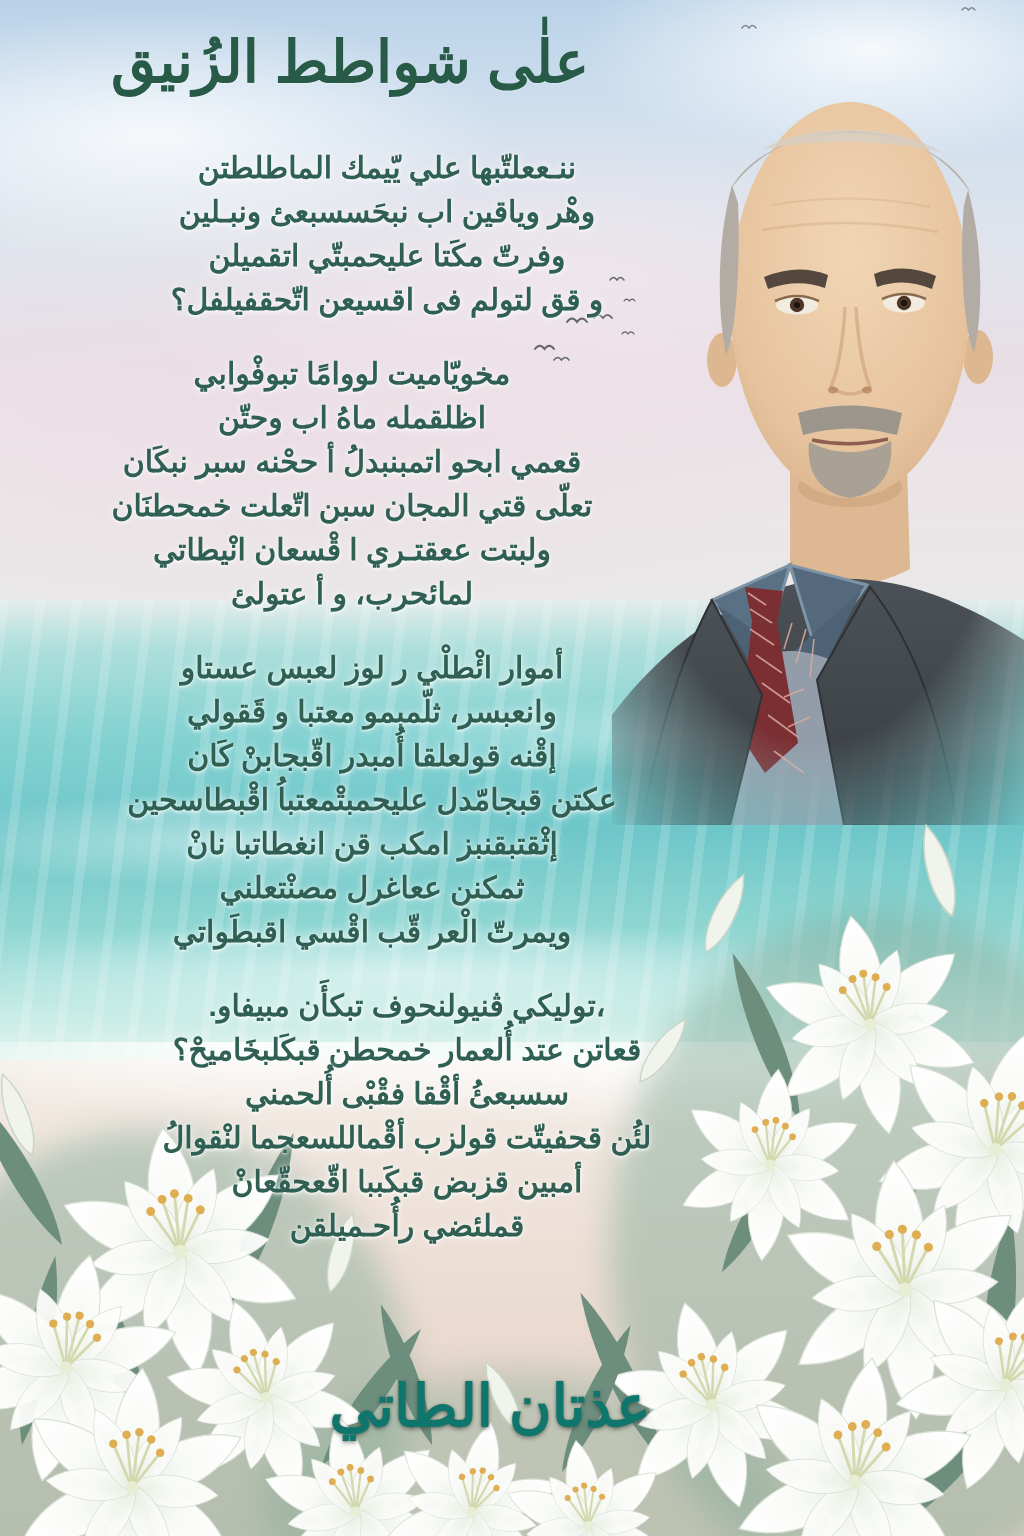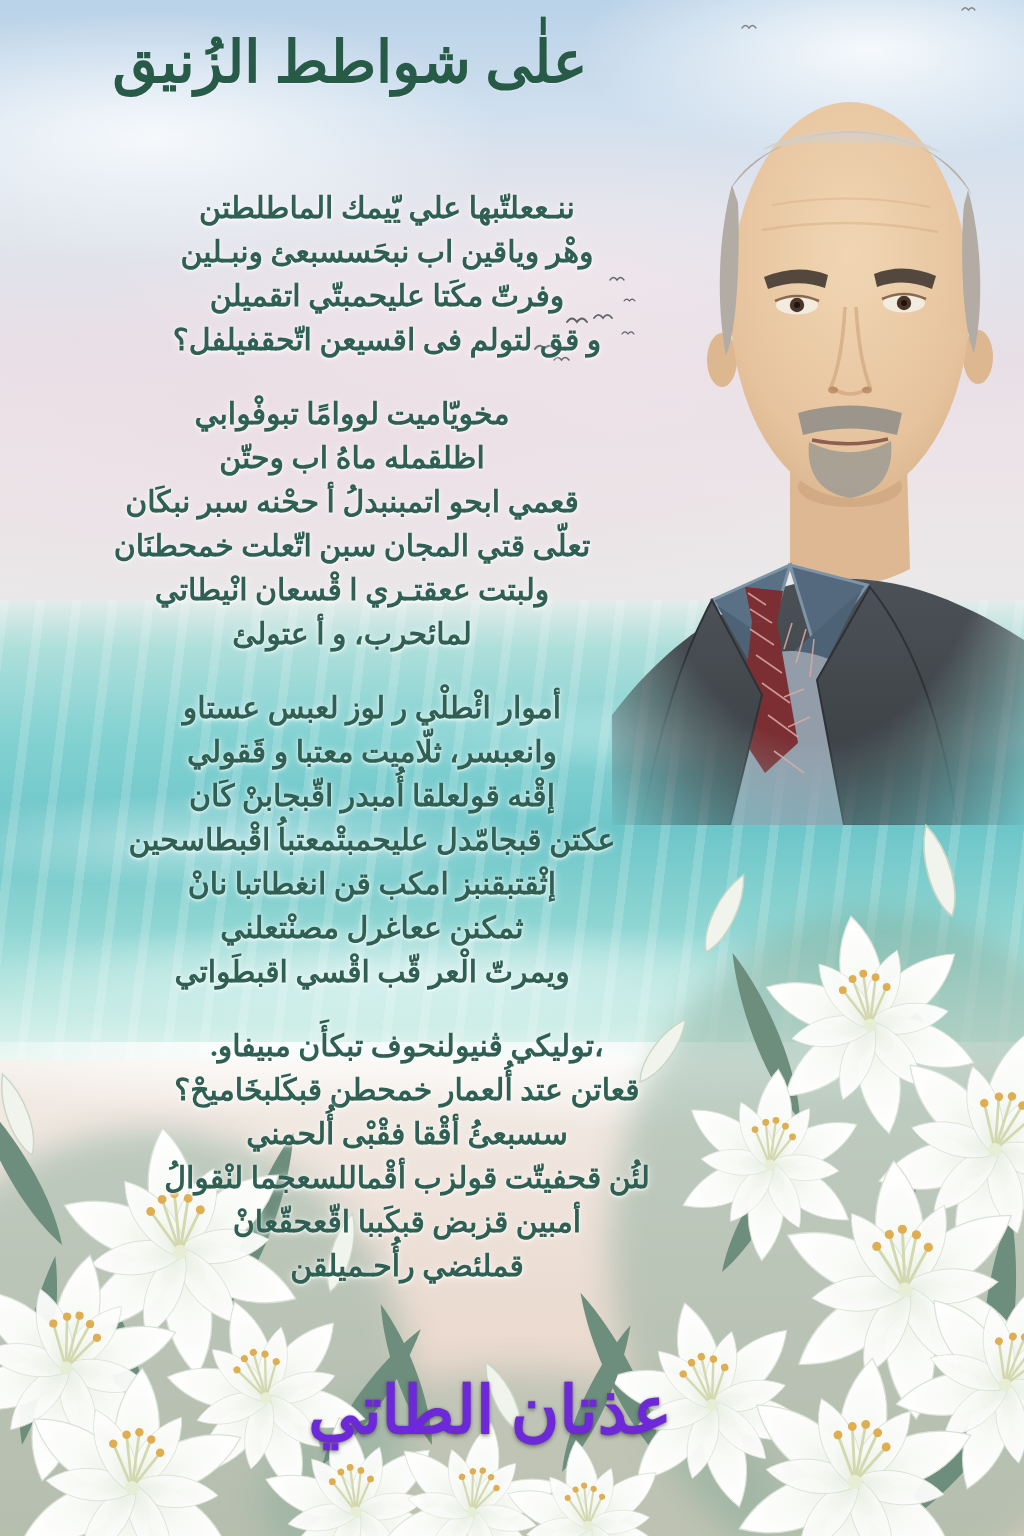--- a/index.html
+++ b/index.html
@@ -1,18 +1,18 @@
 <!DOCTYPE html>
 <html lang="ar"><head>
 <meta charset="utf-8">
 <style>
   html,body{margin:0;padding:0;background:#222;}
   .poster{
     position:relative;width:1024px;height:1536px;overflow:hidden;
-    font-family:Liberation Serif, serif;
+    font-family:Liberation Sans, sans-serif;
     background:#dfe6ec;
   }
   
   .sky{
     position:absolute;left:0;top:0;width:1024px;height:620px;
     background:
       radial-gradient(420px 160px at 85% 8%, rgba(255,255,255,.85), transparent 70%),
       radial-gradient(500px 180px at 15% 22%, rgba(255,255,255,.8), transparent 70%),
       radial-gradient(600px 220px at 55% 45%, rgba(244,231,236,.7), transparent 75%),
       radial-gradient(700px 260px at 30% 70%, rgba(236,222,229,.8), transparent 75%),
@@ -48,32 +48,32 @@
     position:absolute;left:40px;top:28px;width:620px;z-index:6;margin:0;
     direction:rtl;text-align:center;
     font-size:58px;font-weight:bold;color:#275b48;
     text-shadow:0 1px 2px rgba(255,255,255,.35);
   }
   .poem{
     position:absolute;left:28px;top:146px;width:648px;z-index:6;
     direction:rtl;text-align:center;color:#2f6053;
   }
   .stanza{margin:0 0 30px 0;}
-  .stanza.s1{transform:translateX(-35px);margin-top:40px;}  
+  .stanza.s1{transform:translateX(-35px);}  
   .stanza.s1{transform:translateX(35px);}
   .stanza.s3{transform:translateX(20px);}
   .stanza.s4{transform:translateX(55px);}
   .poem-line{
     font-size:30px;font-weight:bold;line-height:44px;white-space:nowrap;
     text-shadow:0 1px 3px rgba(255,255,255,.9),0 0 9px rgba(255,255,255,.65);
   }
   .signature{
     position:absolute;left:260px;top:1372px;width:460px;z-index:6;
     direction:rtl;text-align:center;
-    font-size:66px;font-weight:bold;color:#6d28d9;
+    font-size:58px;font-weight:bold;color:#0f766e;
     text-shadow:0 2px 4px rgba(60,70,60,.55),0 0 2px rgba(90,90,60,.5);
   }
 </style>
 </head>
 <body>
 
 <div class="poster">
 
   <div class="sky"></div>
   <div class="ocean"></div>
@@ -276,21 +276,21 @@
     <div class="stanza s2">
       <div class="poem-line">مخويّاميت لووامًا تبوفْوابي</div>
       <div class="poem-line">اظلقمله ماهُ اب وحتّن</div>
       <div class="poem-line">قعمي ابحو اتمبنبدلُ أ ححْنه سبر نبكَان</div>
       <div class="poem-line">تعلّى قتي المجان سبن اتّعلت خمحطنَان</div>
       <div class="poem-line">ولبتت ععقتـري ا قْسعان انْيطاتي</div>
       <div class="poem-line">لمائحرب، و أ عتولئ</div>
     </div>
     <div class="stanza s3">
       <div class="poem-line">أموار ائْطلْي ر لوز لعبس عستاو</div>
-      <div class="poem-line">وانعبسر، ثلّاميت معتبا و قَقولي</div>
+      <div class="poem-line">وانعبسر، ثلّمبمو معتبا و قَقولي</div>
       <div class="poem-line">إقْنه قولعلقا أُمبدر اقّبجابنْ كَان</div>
       <div class="poem-line">عكتن قبجامّدل عليحمبتْمعتباُ اقْبطاسحين</div>
       <div class="poem-line">إثْقتبقنبز امكب قن انغطاتبا نانْ</div>
       <div class="poem-line">ثمكنن ععاغرل مصنْتعلني</div>
       <div class="poem-line">ويمرتّ الْعر قّب اقْسي اقبطَواتي</div>
     </div>
     <div class="stanza s4">
       <div class="poem-line">،توليكي ڤنيولنحوف تبكأَن مبيفاو.</div>
       <div class="poem-line">قعاتن عتد أُلعمار خمحطن قبكَلبخَاميحْ؟</div>
       <div class="poem-line">سسبعئُ أقْقا فقْبْى أُلحمني</div>

